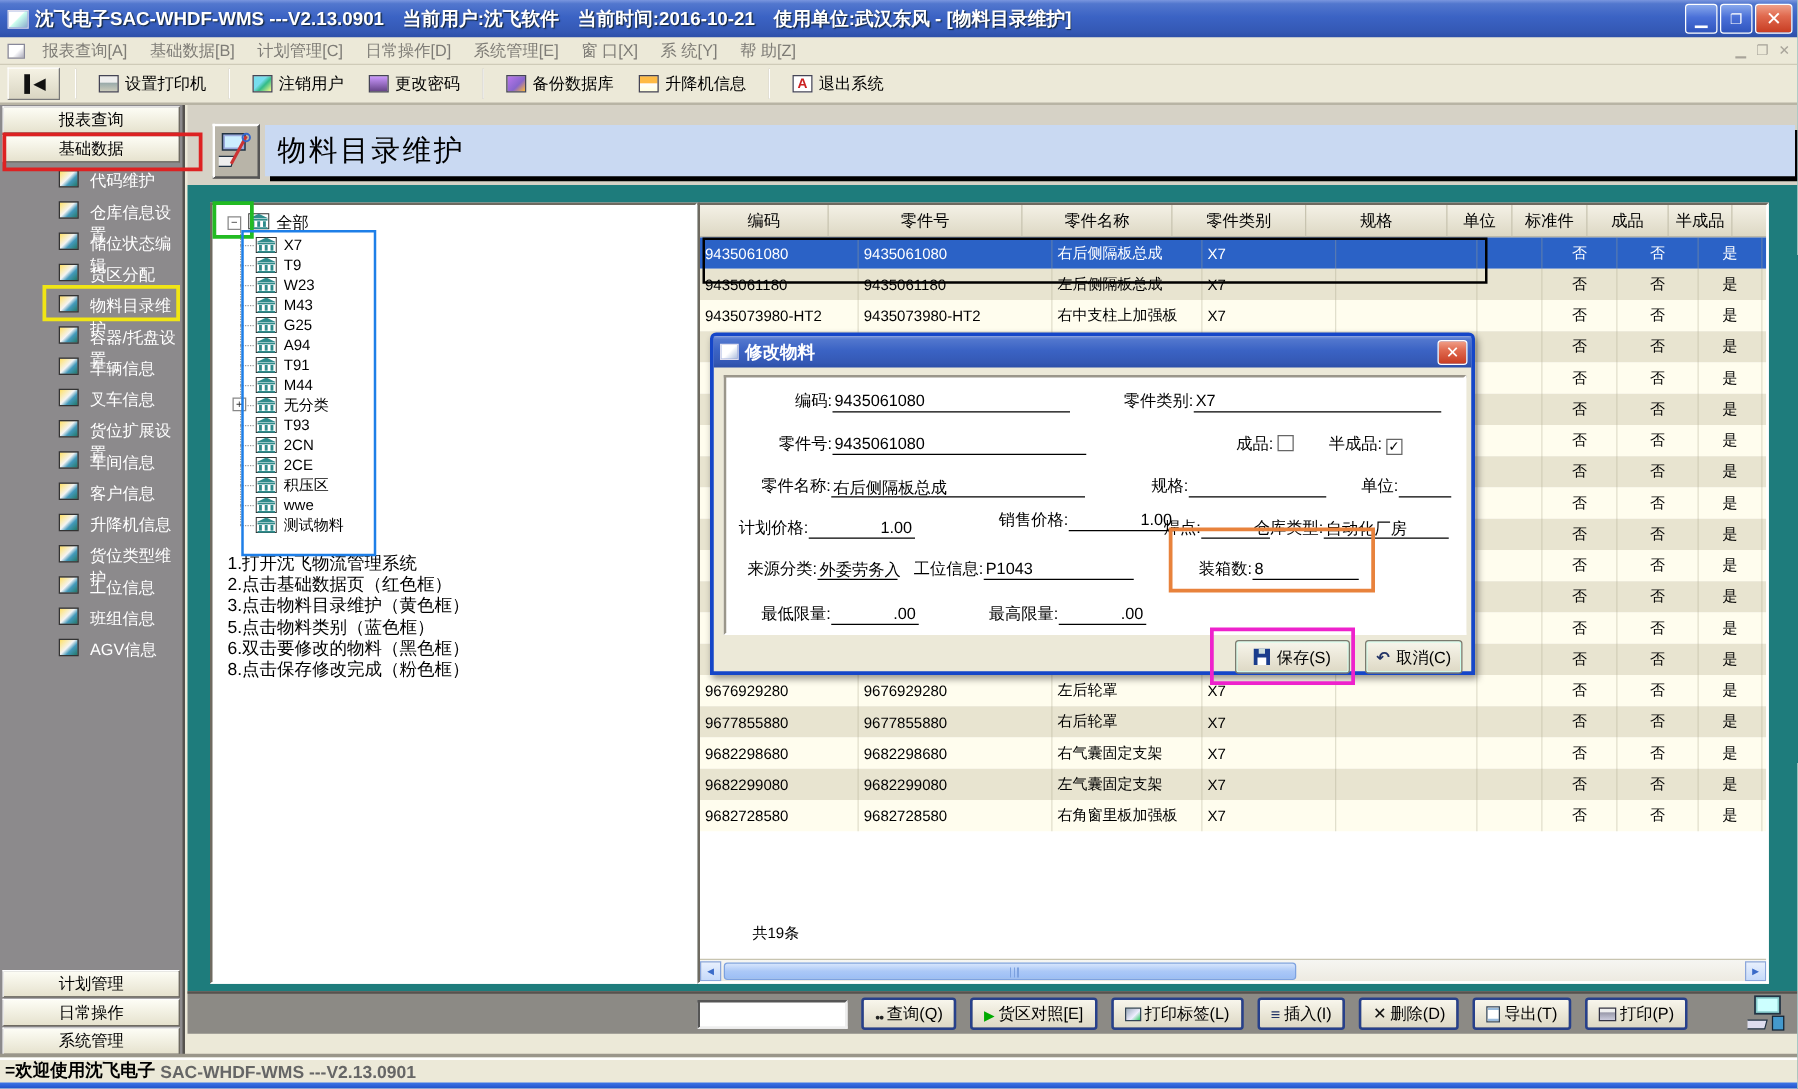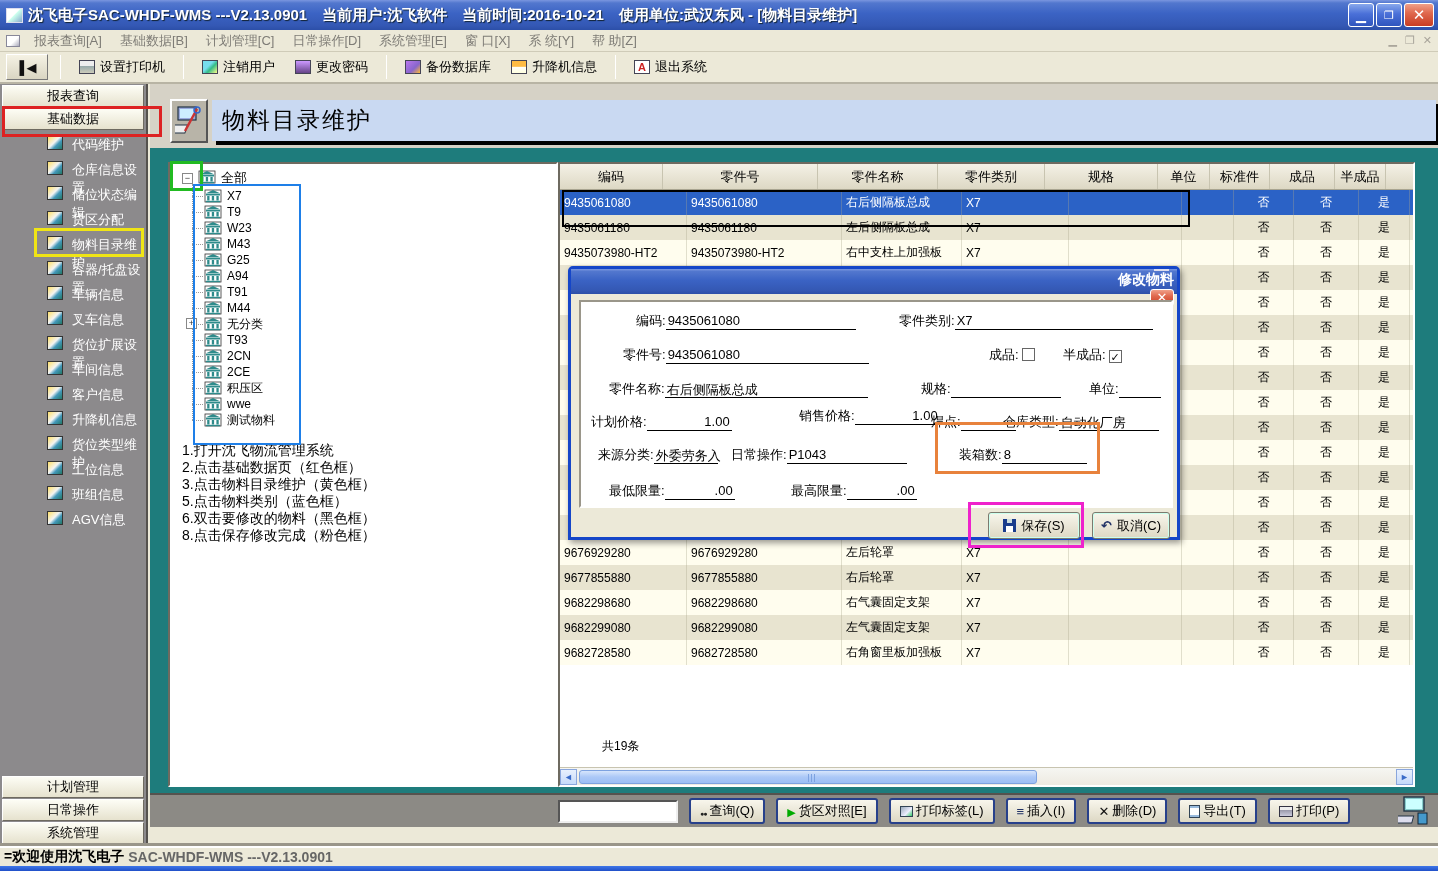--- a/index.html
+++ b/index.html
@@ -137,21 +137,21 @@
     border-top:2px solid;border-color:#fff;box-shadow:0 -3px 0 #9a968a;display:flex;align-items:center;padding-left:4px;}
   .status-bold{font-weight:bold;color:#000;font-size:14px;}
   .status-rest{font-weight:bold;color:#666;font-size:14px;margin-left:4px;}
   .taskbar-sliver{position:absolute;left:0;top:866px;width:1438px;height:5px;
     background:linear-gradient(180deg,#3E76E8,#2050C8);}
 
   
   .dialog{position:absolute;left:568px;top:266px;width:612px;height:274px;z-index:10;
     border:3px solid #1546C8;border-radius:5px 5px 0 0;background:#ECE9D8;box-shadow:2px 3px 6px rgba(0,0,0,.4);}
   .dlg-title{height:25px;background:linear-gradient(180deg,#7A96DF 0%,#5277CE 10%,#3B63C4 45%,#3458B4 85%,#2C4FA8 100%);
-    display:flex;align-items:flex-end;padding:0 3px;color:#fff;flex-direction:column;}
+    display:flex;align-items:center;padding:0 3px;color:#fff;}
   .dlg-ic{width:15px;height:13px;background:linear-gradient(135deg,#fff 50%,#abd);border:1px solid #dde;margin:0 5px 0 2px;}
   .dlg-title-text{font-weight:bold;font-size:14px;}
   .dlg-close{margin-left:auto;width:24px;height:20px;border:1px solid #fff;border-radius:3px;color:#fff;
     background:linear-gradient(180deg,#F0A089,#E06A4F 40%,#C83C22);display:flex;align-items:center;justify-content:center;
     font-weight:bold;font-size:13px;}
   .dlg-inner{position:absolute;left:8px;top:31px;width:594px;height:208px;background:#fff;
     border:2px solid;border-color:#9a968a #fff #fff #9a968a;}
   .fld{position:absolute;font-size:13px;white-space:nowrap;color:#000;}
   .flabel{display:inline-block;}
   .fval{display:inline-block;border-bottom:1px solid #000;height:17px;vertical-align:bottom;padding:0 2px;}
@@ -877,21 +877,21 @@
       <div class="fld" style="left:350px;top:111px;">
         <span class="flabel">焊点:</span><span class="fval" style="width:55px;"></span>
       </div>
       <div class="fld" style="left:422px;top:111px;">
         <span class="flabel">仓库类型:</span><span class="fval" style="width:100px;">自动化厂房</span>
       </div>
       <div class="fld" style="left:17px;top:144px;">
         <span class="flabel">来源分类:</span><span class="fval" style="width:64px;">外委劳务入</span>
       </div>
       <div class="fld" style="left:150px;top:144px;">
-        <span class="flabel">日常操作:</span><span class="fval" style="width:120px;">P1043</span>
+        <span class="flabel">工位信息:</span><span class="fval" style="width:120px;">P1043</span>
       </div>
       <div class="fld" style="left:378px;top:144px;">
         <span class="flabel">装箱数:</span><span class="fval" style="width:85px;">8</span>
       </div>
       <div class="fld" style="left:28px;top:180px;">
         <span class="flabel">最低限量:</span><span class="fval ral" style="width:70px;">.00</span>
       </div>
       <div class="fld" style="left:210px;top:180px;">
         <span class="flabel">最高限量:</span><span class="fval ral" style="width:70px;">.00</span>
       </div>

